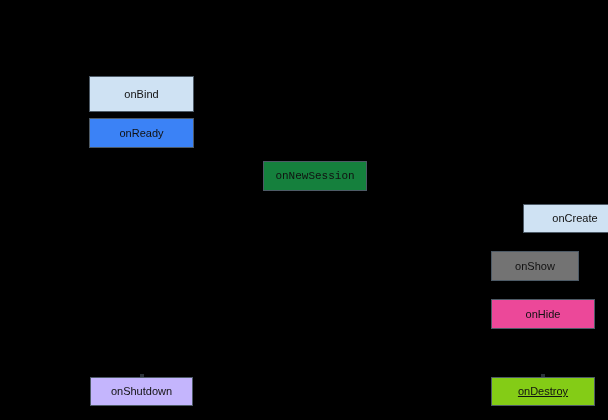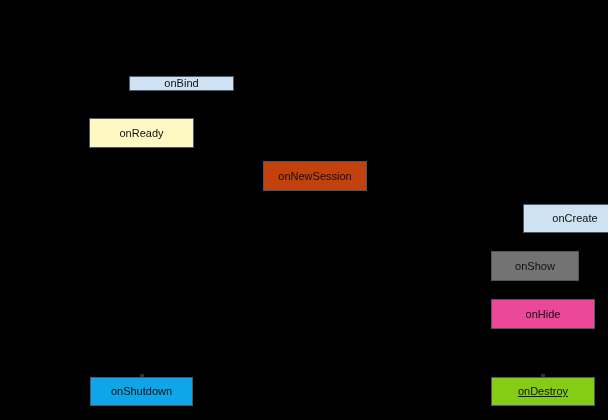--- a/index.html
+++ b/index.html
@@ -34,32 +34,32 @@
     width: 4px;
     height: 3px;
     background: #2a3138;
   }
 </style>
 </head>
 <body>
 
 <div id="diagram-canvas" style="width: 608px; height: 420px; background: rgb(0, 0, 0);">
 
-  <div class="node" style="left: 89px; top: 76px; width: 105px; height: 15px; background: rgb(207, 226, 243); border-color: rgb(77, 90, 102); color: rgb(17, 17, 17); margin-left: 40px;">onBind</div>
+  <div class="node" style="left: 89px; top: 76px; width: 105px; height: 36px; background: rgb(207, 226, 243); border-color: rgb(77, 90, 102); color: rgb(17, 17, 17);">onBind</div>
 
-  <div class="node" style="left: 89px; top: 118px; width: 105px; height: 30px; background: #fef9c3; border-color: rgb(77, 90, 102); color: rgb(17, 17, 17);">onReady</div>
+  <div class="node" style="left: 89px; top: 118px; width: 105px; height: 30px; background: #3b82f6; border-color: rgb(77, 90, 102); color: rgb(17, 17, 17);">onReady</div>
 
-  <div class="node" style="left: 263px; top: 161px; width: 104px; height: 30px; background: #c2410c; border-color: rgb(77, 90, 102); color: rgb(17, 17, 17);">onNewSession</div>
+  <div class="node" style="left: 263px; top: 161px; width: 104px; height: 30px; background: #15803d; border-color: rgb(77, 90, 102); color: rgb(17, 17, 17); font-family: Liberation Mono, monospace;">onNewSession</div>
 
   <div class="node" style="left: 491px; top: 204px; width: 104px; height: 29px; background: rgb(207, 226, 243); border-color: rgb(77, 90, 102); color: rgb(17, 17, 17); margin-left: 32px;">onCreate</div>
 
   <div class="node" style="left: 491px; top: 251px; width: 88px; height: 30px; background: #737373; border-color: rgb(77, 90, 102); color: rgb(17, 17, 17);">onShow</div>
 
   <div class="node" style="left: 491px; top: 299px; width: 104px; height: 30px; background: #ec4899; border-color: rgb(77, 90, 102); color: rgb(17, 17, 17);">onHide</div>
 
-  <div class="node" style="left: 90px; top: 377px; width: 103px; height: 29px; background: #0ea5e9; border-color: rgb(77, 90, 102); color: rgb(17, 17, 17);">onShutdown</div>
+  <div class="node" style="left: 90px; top: 377px; width: 103px; height: 29px; background: #c4b5fd; border-color: rgb(77, 90, 102); color: rgb(17, 17, 17);">onShutdown</div>
 
   <div class="node" style="left: 491px; top: 377px; width: 104px; height: 29px; background: #84cc16; border-color: rgb(77, 90, 102); color: rgb(17, 17, 17); text-decoration: underline;">onDestroy</div>
 
   <div class="arrow-tip" style="left: 140px; top: 374px;"></div>
   <div class="arrow-tip" style="left: 541px; top: 374px;"></div>
 
 </div>
 
 </body></html>

